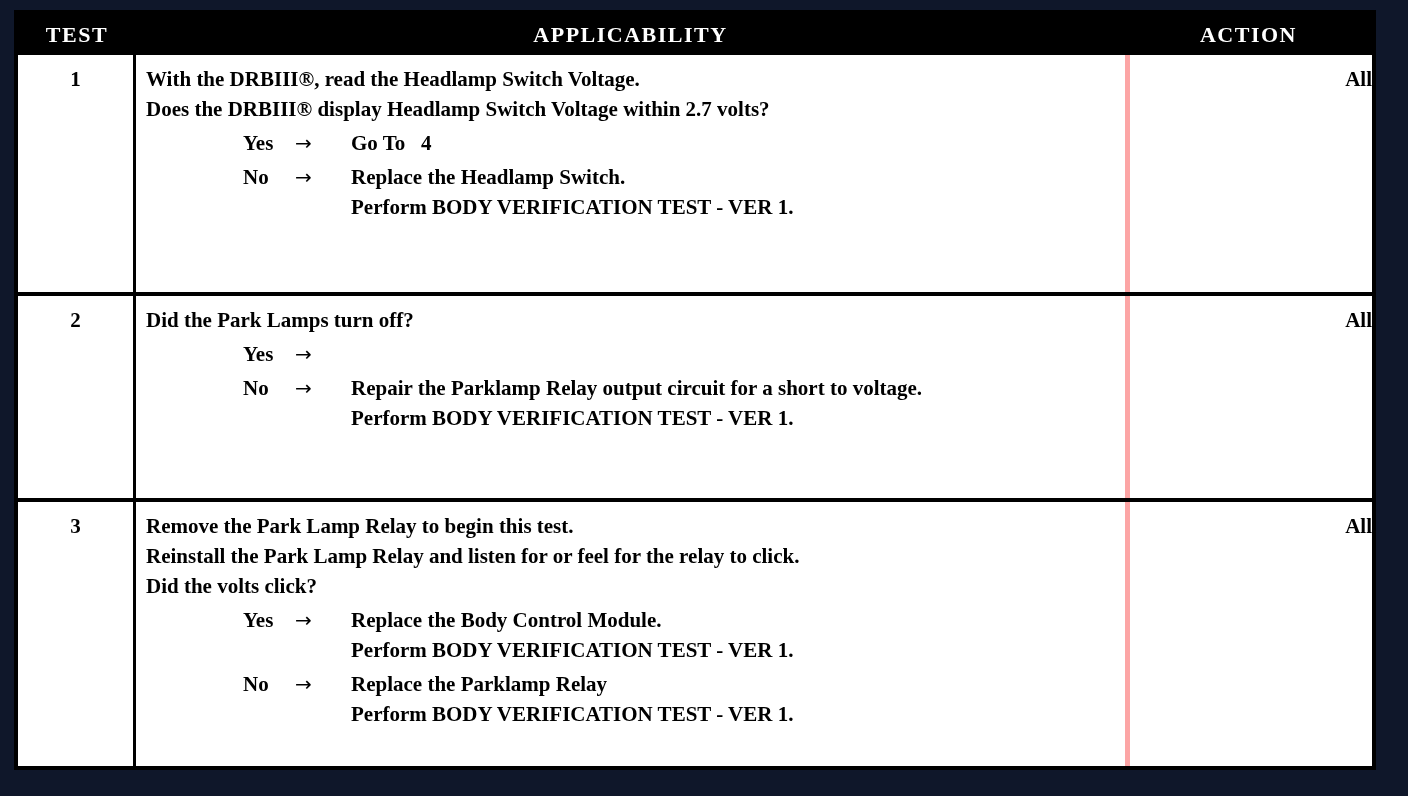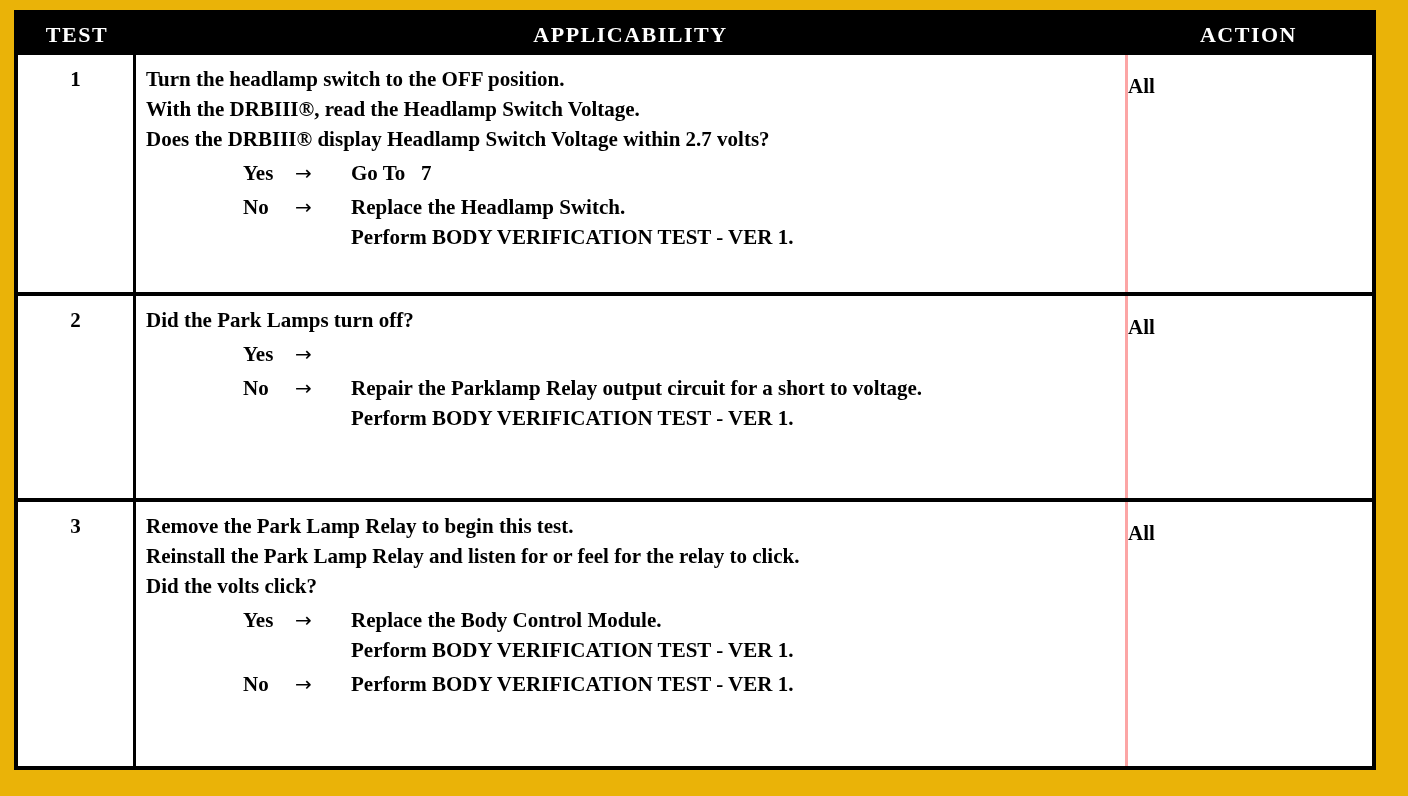--- a/index.html
+++ b/index.html
@@ -8,21 +8,21 @@
     width: 1408px;
     height: 796px;
     overflow: hidden;
     font-family: "Liberation Serif", "DejaVu Serif", serif;
     color: #000;
   }
   .page {
     position: relative;
     width: 1408px;
     height: 796px;
-    background: #eab308;
+    background: #0f172a;
   }
   .doc-table {
     position: absolute;
     left: 14px;
     top: 10px;
     width: 1362px;
     border: 4px solid #000;
     background: #fff;
   }
   .thead {
@@ -51,23 +51,23 @@
   .cell { font-size: 21px; font-weight: 700; line-height: 30px; }
   .cell-test {
     border-right: 3px solid #000;
     text-align: center;
     padding-top: 9px;
   }
   .cell-action {
     padding: 9px 10px 10px 10px;
   }
   .cell-appl {
-    border-left: 3px solid #fca5a5;
-    text-align: left;
-    padding-top: 16px;
+    border-left: 5px solid #fca5a5;
+    text-align: right;
+    padding-top: 9px;
   }
   .action-line { white-space: pre-wrap; }
   .branch {
     display: grid;
     grid-template-columns: 97px 52px 56px 1fr;
     margin-top: 4px;
   }
   .branch .spacer { }
   .branch .blabel { }
   .branch .arrow {
@@ -85,29 +85,28 @@
 
     <div class="thead">
       <div class="hcell">TEST</div>
       <div class="hcell">APPLICABILITY</div>
       <div class="hcell">ACTION</div>
     </div>
 
     <div class="trow trow-1">
       <div class="cell cell-test">1</div>
       <div class="cell cell-action">
-        <div class="action-line">Turn the headlamp switch to the OFF position.</div>
         <div class="action-line">With the DRBIII®, read the Headlamp Switch Voltage.</div>
         <div class="action-line">Does the DRBIII® display Headlamp Switch Voltage within 2.7 volts?</div>
         <div class="branch">
           <span class="spacer"></span>
           <span class="blabel">Yes</span>
           <span class="arrow">→</span>
           <span class="bresult">
-            <div class="rline">Go To   7</div>
+            <div class="rline">Go To   4</div>
           </span>
         </div>
         <div class="branch">
           <span class="spacer"></span>
           <span class="blabel">No</span>
           <span class="arrow">→</span>
           <span class="bresult">
             <div class="rline">Replace the Headlamp Switch.</div>
             <div class="rline">Perform BODY VERIFICATION TEST - VER 1.</div>
           </span>
@@ -151,20 +150,21 @@
           <span class="bresult">
             <div class="rline">Replace the Body Control Module.</div>
             <div class="rline">Perform BODY VERIFICATION TEST - VER 1.</div>
           </span>
         </div>
         <div class="branch">
           <span class="spacer"></span>
           <span class="blabel">No</span>
           <span class="arrow">→</span>
           <span class="bresult">
+            <div class="rline">Replace the Parklamp Relay</div>
             <div class="rline">Perform BODY VERIFICATION TEST - VER 1.</div>
           </span>
         </div>
       </div>
       <div class="cell cell-appl">All</div>
     </div>
 
   </div>
 </div>
 

